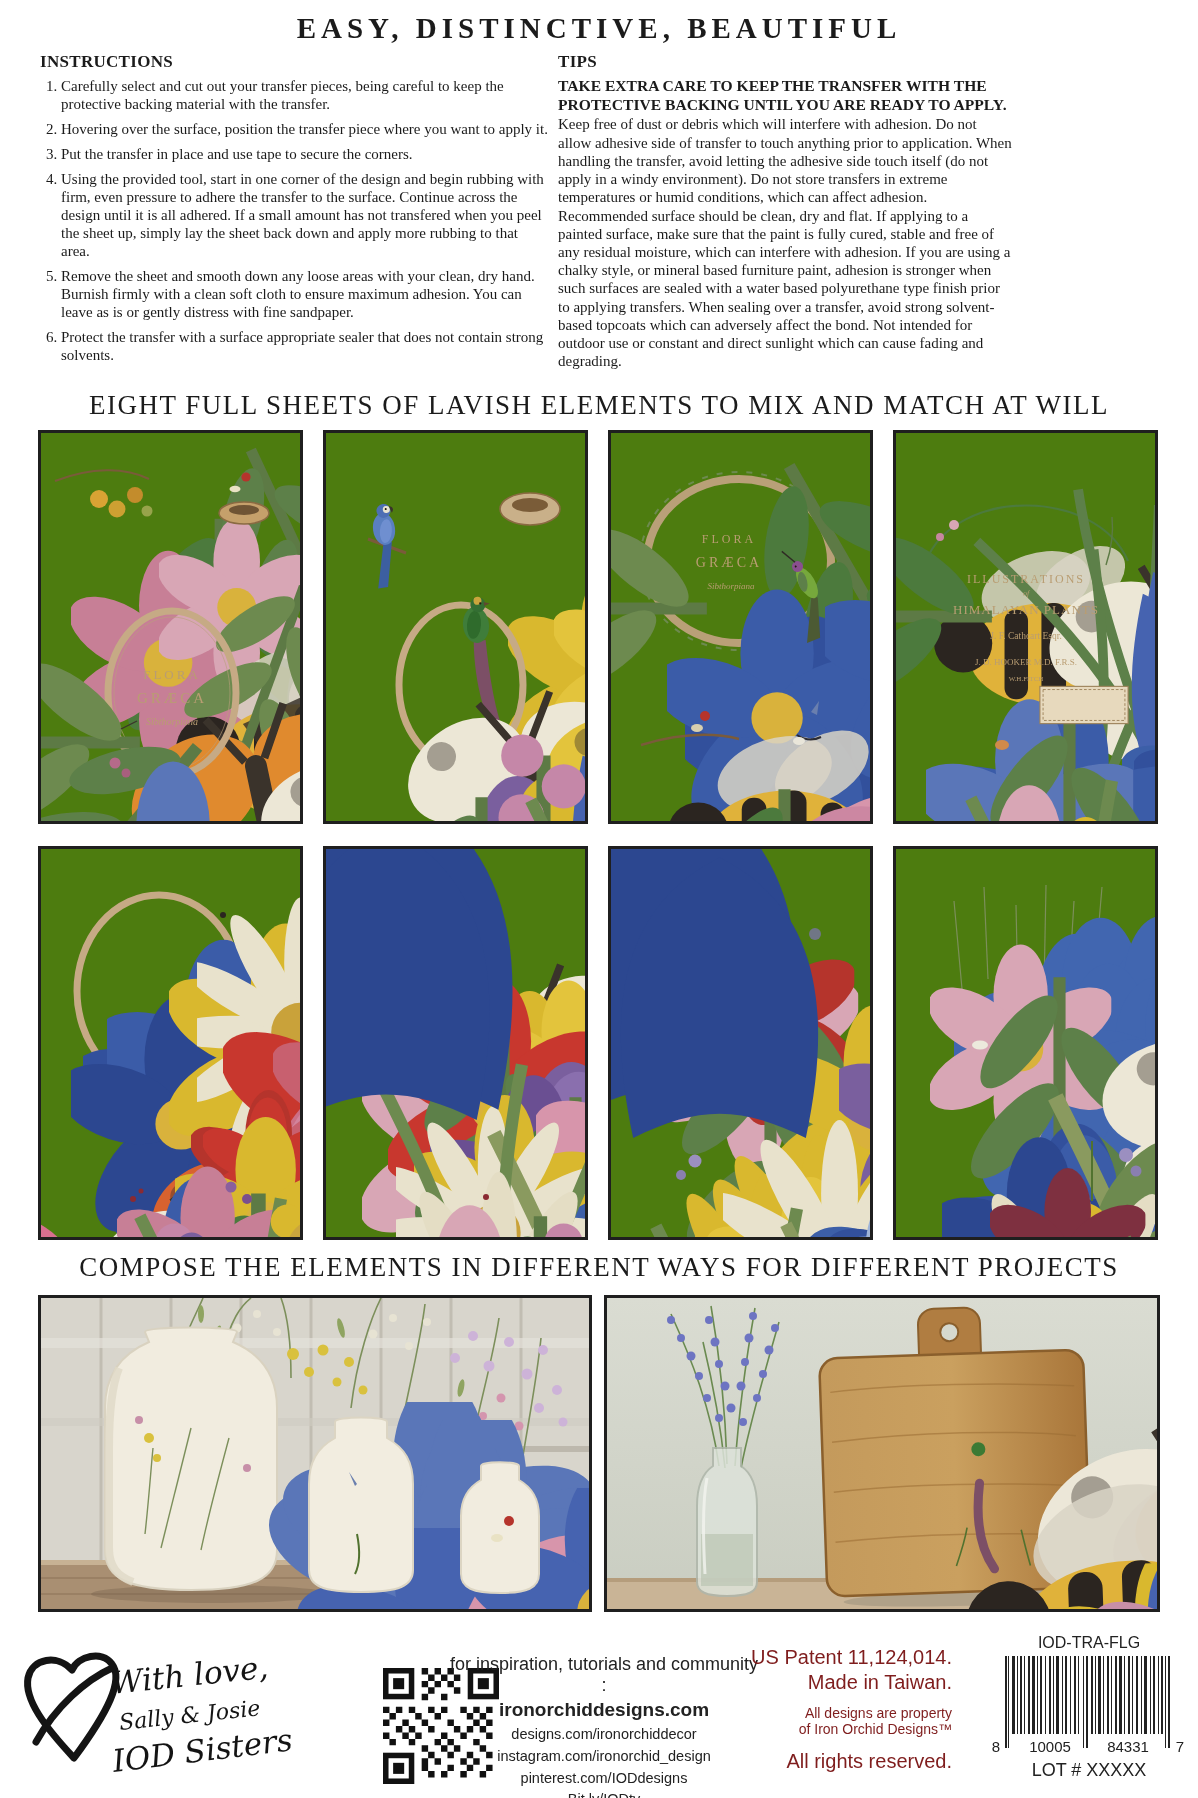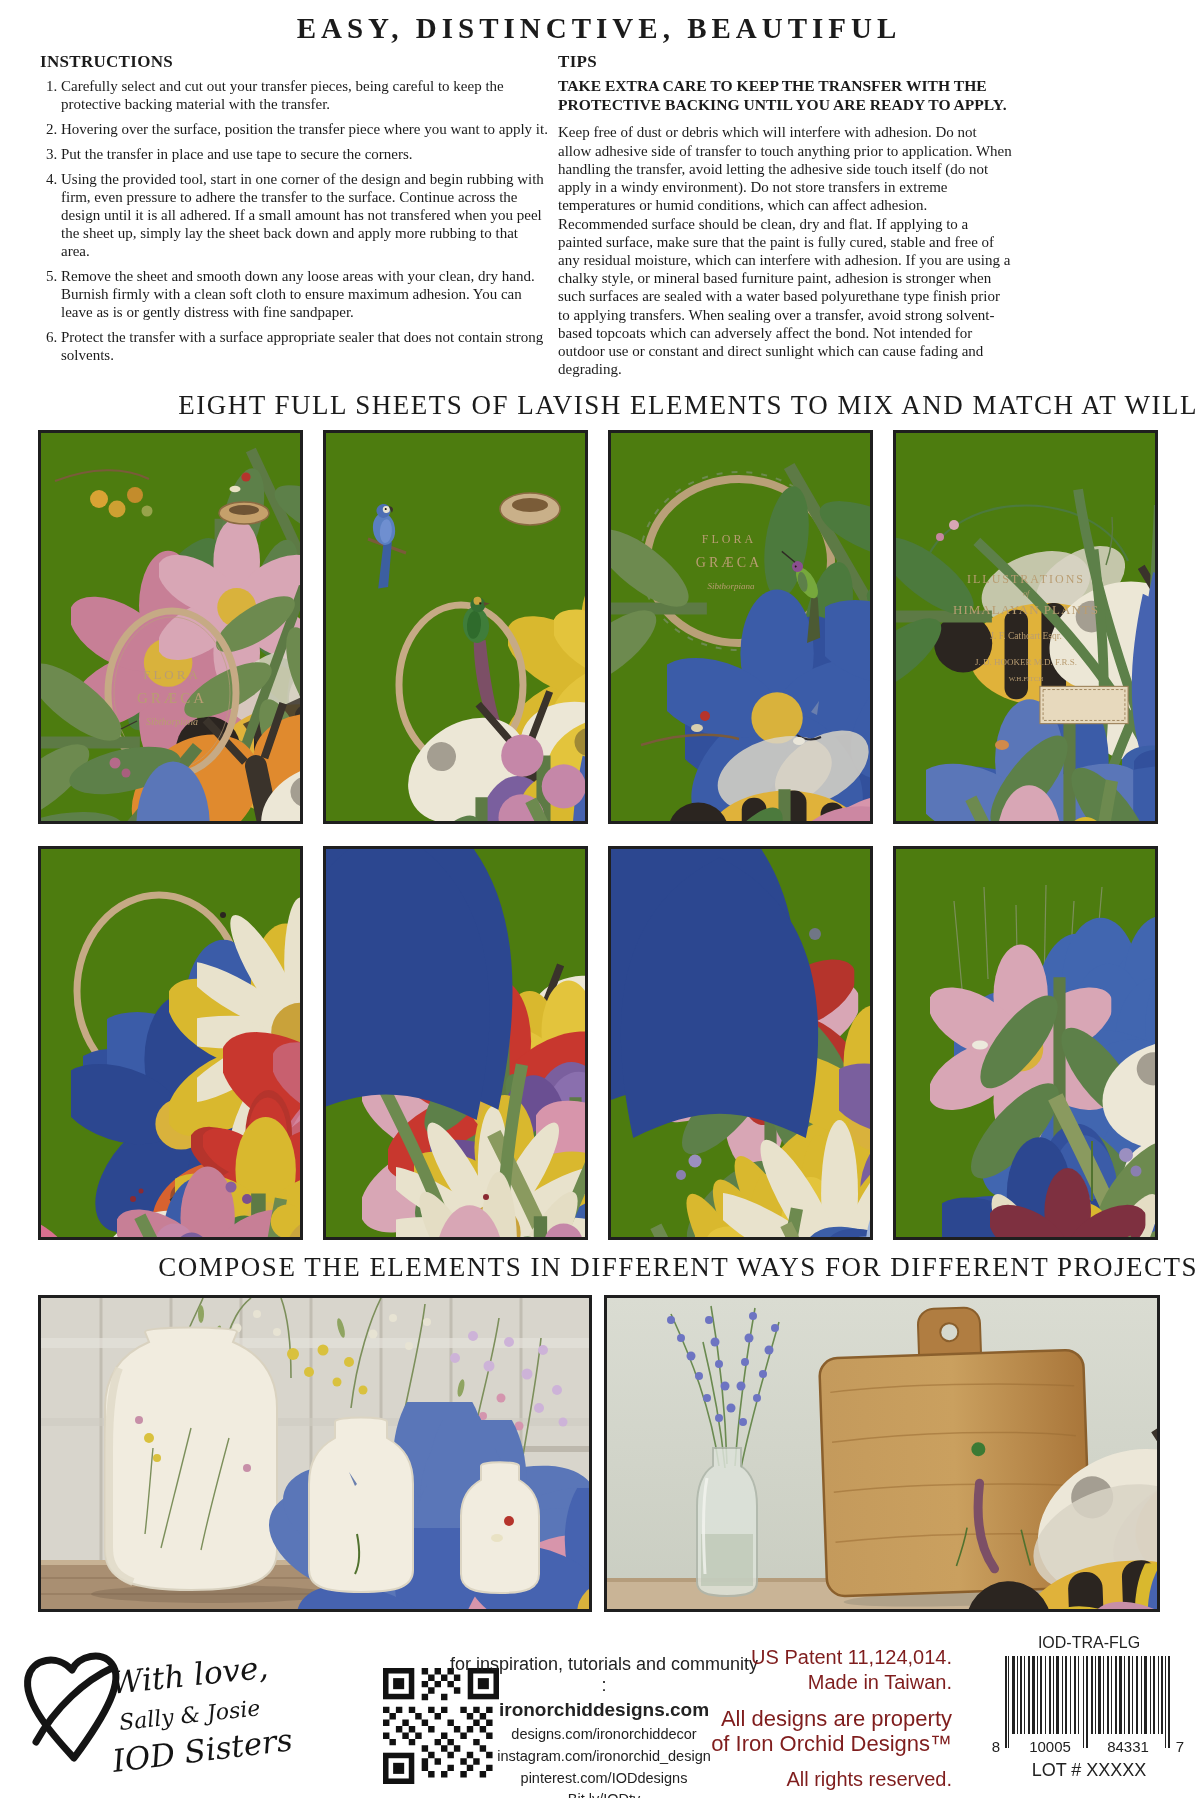--- a/index.html
+++ b/index.html
@@ -8,24 +8,24 @@
   .abs{position:absolute;}
   
   #main-title{top:12px;left:0;width:100%;text-align:center;font-size:29px;font-weight:bold;
               letter-spacing:5px;}
   
   #instructions{left:40px;top:52px;width:510px;}
   #tips{left:558px;top:52px;width:455px;}
   .colhead{font-size:17px;font-weight:bold;margin:0 0 5px 0;letter-spacing:.3px;}
   #instructions ol{margin:0;padding-left:21px;font-size:15px;line-height:1.2;}
   #instructions li{margin-bottom:7px;}
-  .tips-warn{font-size:15.6px;font-weight:bold;line-height:1.2;margin:0 0 9px 0;}
+  .tips-warn{font-size:15.6px;font-weight:bold;line-height:1.2;margin:0 0 1px 0;}
   .tips-body{font-size:15px;line-height:1.215;margin:0;}
   
-  .headline{left:0;width:100%;text-align:right;font-size:27px;letter-spacing:1.5px;white-space:nowrap;}
+  .headline{left:0;width:100%;text-align:center;font-size:27px;letter-spacing:1.5px;white-space:nowrap;}
   #headline-sheets{top:390px;}
   #headline-compose{top:1252px;}
   
   .sheet{width:265px;height:394px;border:3px solid #1f1f1f;background:#4d7c0f;box-sizing:border-box;}
   .sheet svg{display:block;width:100%;height:100%;}
   .r1{top:430px;} .r2{top:846px;}
   .c1{left:38px;} .c2{left:323px;} .c3{left:608px;} .c4{left:893px;}
   
   .photo{top:1295px;height:317px;border:3px solid #1f1f1f;box-sizing:border-box;background:#d8d5cc;}
   #photo-vases{left:38px;width:554px;}
@@ -35,21 +35,21 @@
   .sans{font-family:"Liberation Sans",sans-serif;}
   #signature{left:16px;top:1646px;width:326px;height:148px;}
   #qr{left:383px;top:1668px;width:116px;height:116px;}
   #community{left:448px;top:1654px;width:312px;text-align:center;color:#222;}
   #community .intro{font-size:18px;margin:0;}
   #community .site{font-size:19px;font-weight:bold;margin:3px 0 3px 0;}
   #community .lnk{font-size:14.5px;line-height:1.5;margin:0;}
   #legal{left:706px;top:1646px;width:246px;text-align:right;color:#7f1d1d;}
   #legal .l1{font-size:20px;margin:0 0 2px 0;}
   #legal .l2{font-size:20px;margin:0 0 12px 0;}
-  #legal .l3{font-size:22px;margin:0;line-height:1.14;}
+  #legal .l3{font-size:14px;margin:0;line-height:1.14;}
   #legal .l4{font-size:20px;margin:12px 0 0 0;}
   #barcode{left:988px;top:1634px;width:202px;height:158px;}
   
   .wtext{fill:#b99d72;text-anchor:middle;font-family:"Liberation Serif",serif;}
   .dk{fill:#3a332b;} .ln{stroke:#3a332b;fill:none;stroke-width:.8;}
   .fc{fill:#d9b23c;}
   .sig{fill:#141414;font-family:"DejaVu Serif",serif;font-style:italic;}
   .bc-txt{font-family:"Liberation Sans",sans-serif;fill:#222;}
 </style>
 </head>

